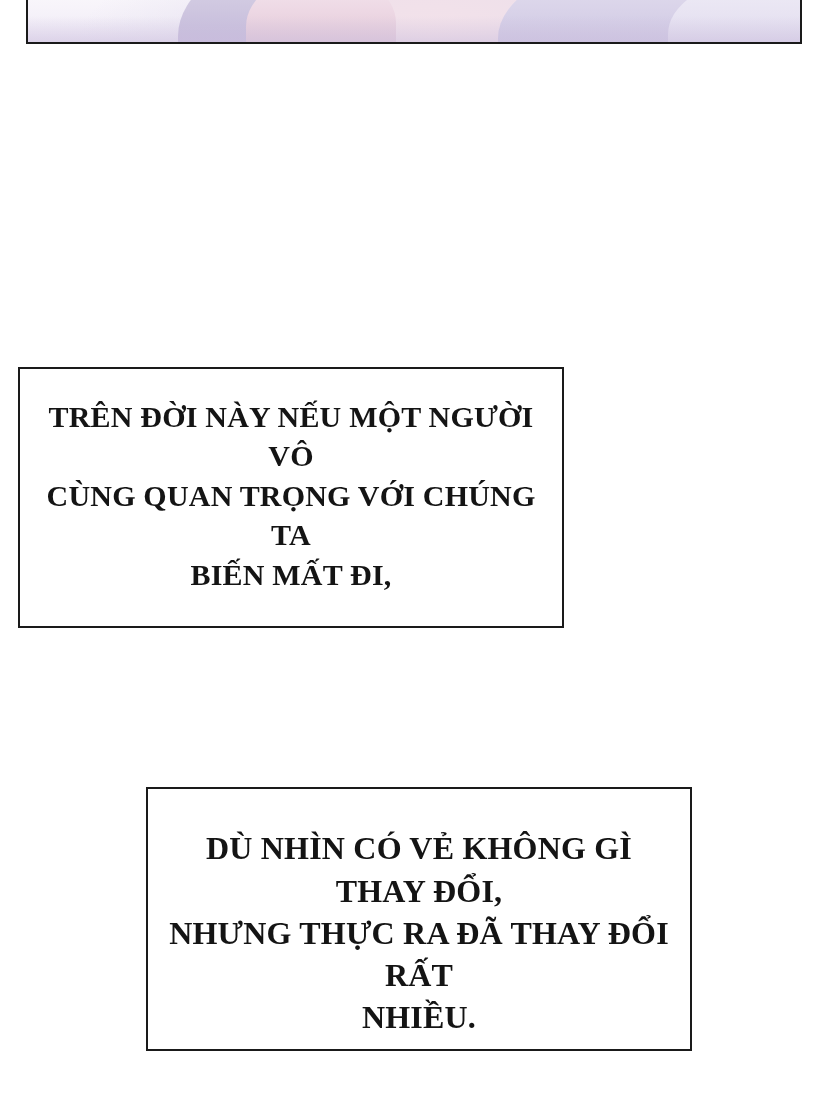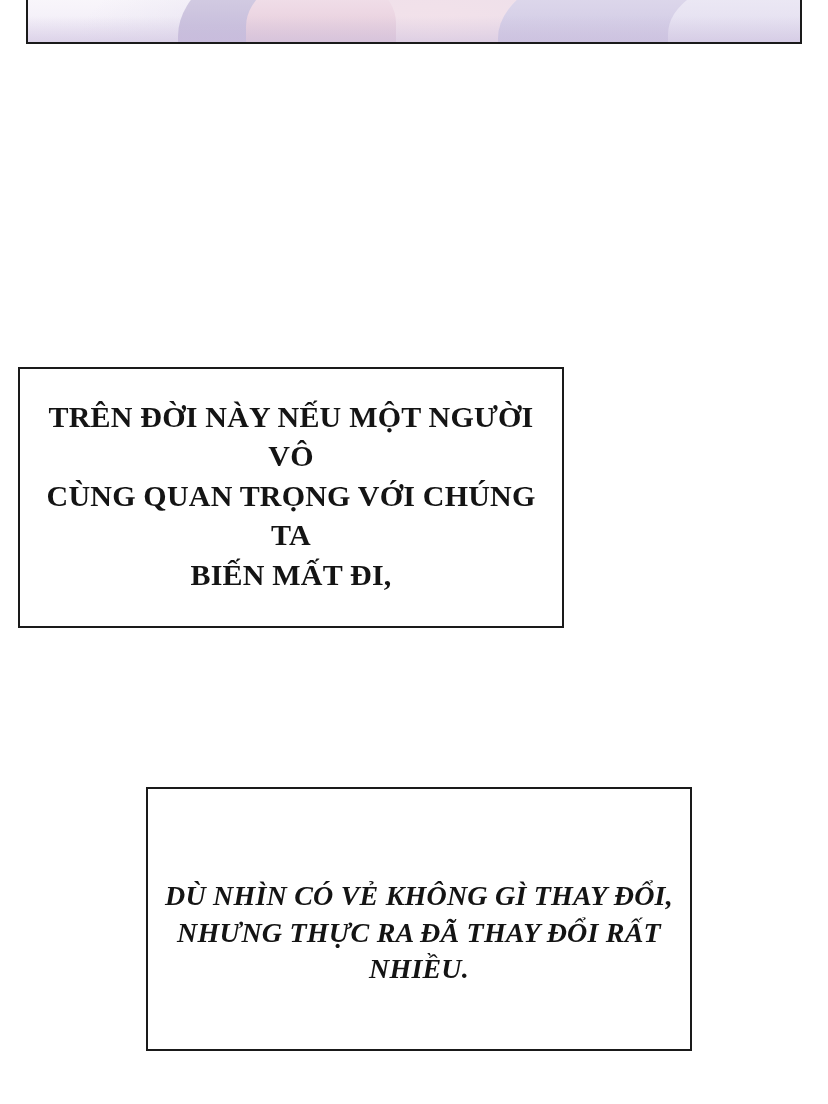--- a/index.html
+++ b/index.html
@@ -112,23 +112,22 @@
     transform: translateY(-14px);
   }
 
   #caption-2 {
     left: 146px;
     top: 787px;
     width: 546px;
     height: 264px;
   }
   #caption-2 .caption-text {
-    font-size: 28px;
+    font-size: 32px;
     transform: translateY(2px);
-    font-style: italic;
   }
 </style>
 </head>
 <body>
 
 <div class="art-panel">
   <div class="art-inner">
     <div class="art-figure-left"></div>
     <div class="art-figure-mid"></div>
     <div class="art-figure-right"></div>

